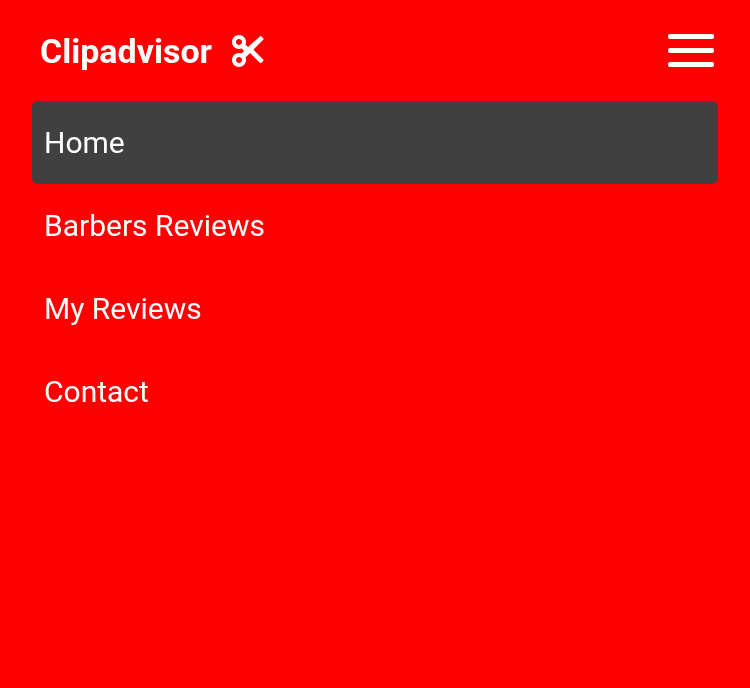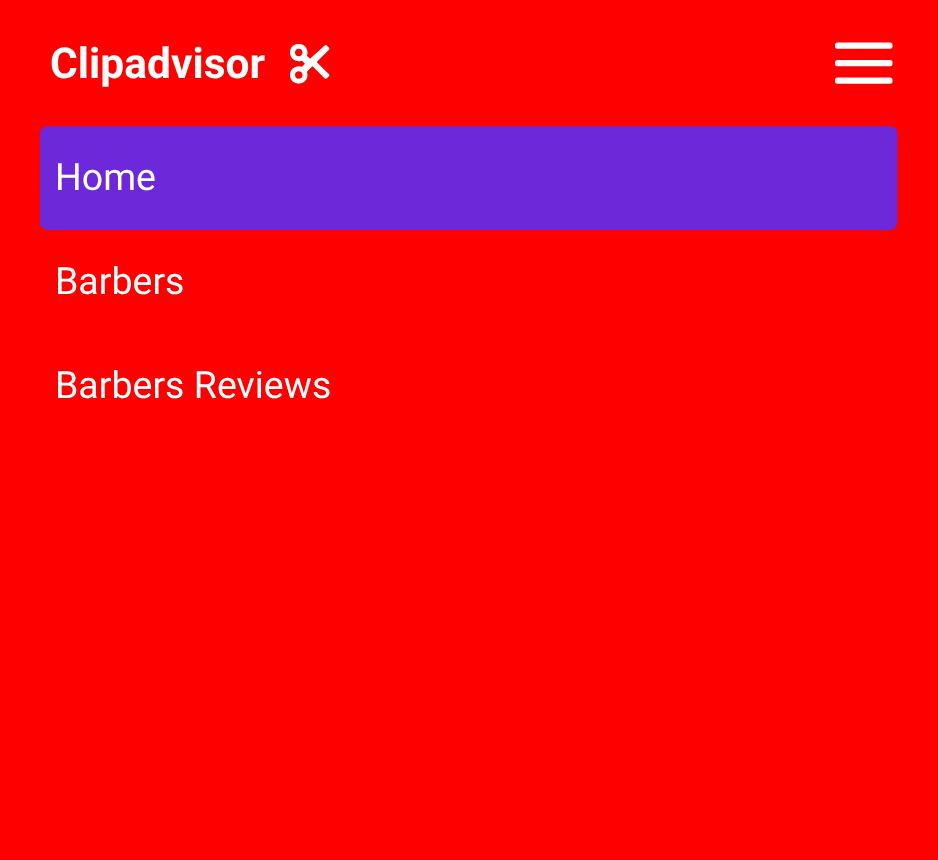--- a/index.html
+++ b/index.html
@@ -56,21 +56,21 @@
       display: block;
       color: #ffffff;
       font-size: 30px;
       font-weight: 400;
       padding: 24px 12px;
       cursor: pointer;
       border-radius: 6px;
       text-decoration: none;
     }
     .nav-item.active {
-      background-color: #6d28d9;
+      background-color: #404040;
     }
   </style>
 </head>
 <body>
 
 <div class="header">
   <div class="brand">
     <span class="brand-text">Clipadvisor</span>
     <span class="scissors-icon">
       <svg width="32" height="32" viewBox="0 0 512 512" fill="#ffffff">
@@ -80,15 +80,16 @@
   </div>
   <div class="hamburger">
     <div class="hamburger-line"></div>
     <div class="hamburger-line"></div>
     <div class="hamburger-line"></div>
   </div>
 </div>
 
 <nav class="nav-menu">
   <a class="nav-item active">Home</a>
-  <a class="nav-item">Barbers</a>
   <a class="nav-item">Barbers Reviews</a>
+  <a class="nav-item">My Reviews</a>
+  <a class="nav-item">Contact</a>
 </nav>
 
 </body></html>

